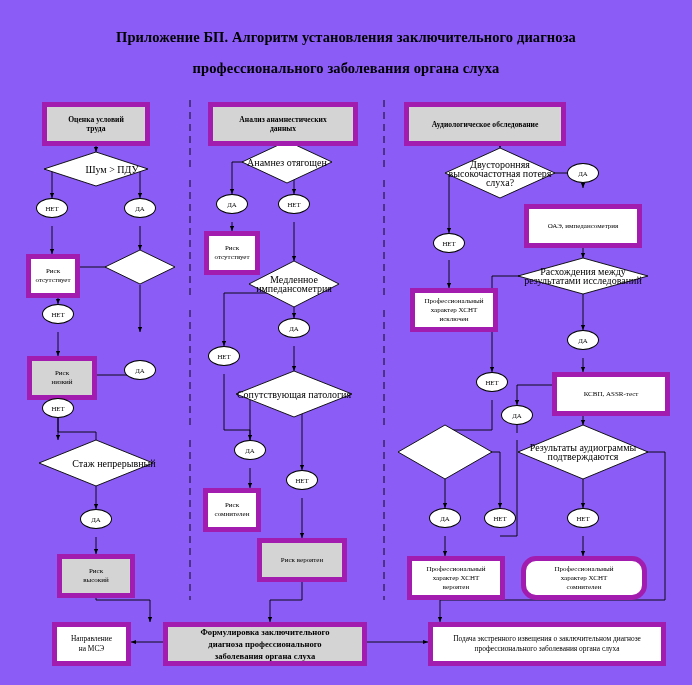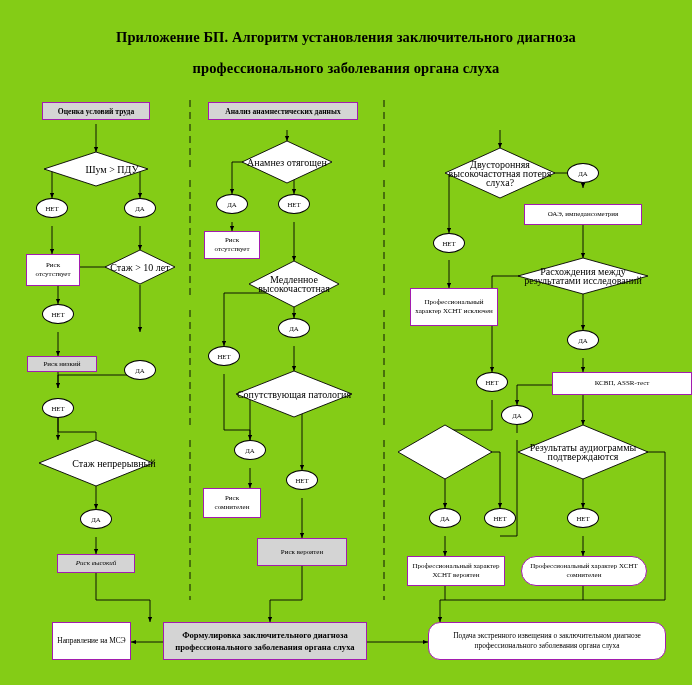--- a/index.html
+++ b/index.html
@@ -9,21 +9,21 @@
   }
   body {
     font-family: "Liberation Serif", serif;
     color: #000000;
   }
   #page {
     position: relative;
     width: 692px;
     height: 685px;
     overflow: hidden;
-    background: #84cc16;
+    background: #8b5cf6;
   }
   .title {
     position: absolute;
     left: 0;
     top: 22px;
     width: 692px;
     text-align: center;
     font-size: 14.5px;
     font-weight: bold;
     line-height: 31px;
@@ -40,22 +40,22 @@
   .node {
     position: absolute;
     box-sizing: border-box;
     display: flex;
     align-items: center;
     justify-content: center;
     text-align: center;
     font-size: 7px;
     line-height: 9px;
     background: #ffffff;
-    border: 1px solid #a21caf;
-    padding: 3px;
+    border: 5px solid #a21caf;
+    padding: 17px;
   }
   .node.shaded {
     background: #d4d4d4;
   }
   .node.header {
     font-weight: bold;
     font-size: 7.6px;
   }
   .node.bigbold {
     font-weight: bold;
@@ -194,60 +194,58 @@
 
       <polygon points="500,148 555,173 500,198 445,173"></polygon>
       <polygon points="583,258 648,276 583,294 518,276"></polygon>
       <polygon points="445,425 492,452 445,479 398,452"></polygon>
       <polygon points="583,425 648,452 583,479 518,452"></polygon>
     </g>
   </svg>
 
   <div class="node shaded header" style="left:42px; top:102px; width:108px; height:18px;">Оценка условий труда</div>
   <div class="node shaded header" style="left:208px; top:102px; width:150px; height:18px;">Анализ анамнестических данных</div>
+  <div class="node shaded header" style="left:404px; top:102px; width:162px; height:18px;">Аудиологическое обследование</div>
 
   <div class="diamond-wrap" style="left:60px; top:152px; width:104px; height:34px;">
     <div class="dlabel">Шум &gt; ПДУ</div>
   </div>
 
   <div class="ellipse" style="left:36px; top:198px; width:32px; height:20px;">НЕТ</div>
   <div class="ellipse" style="left:124px; top:198px; width:32px; height:20px;">ДА</div>
 
   <div class="node" style="left:26px; top:254px; width:54px; height:32px;">Риск отсутствует</div>
 
-  <div class="diamond-wrap" style="left:105px; top:250px; width:70px; height:34px;">
-    <div class="dlabel">Стаж &gt; 10 лет</div>
-  </div>
 
   <div class="ellipse" style="left:42px; top:304px; width:32px; height:20px;">НЕТ</div>
   <div class="ellipse" style="left:124px; top:360px; width:32px; height:20px;">ДА</div>
 
   <div class="node shaded" style="left:27px; top:356px; width:70px; height:16px;">Риск низкий</div>
 
   <div class="ellipse" style="left:42px; top:398px; width:32px; height:20px;">НЕТ</div>
 
   <div class="diamond-wrap" style="left:57px; top:440px; width:114px; height:46px;">
     <div class="dlabel">Стаж непрерывный</div>
   </div>
 
   <div class="ellipse" style="left:80px; top:509px; width:32px; height:20px;">ДА</div>
 
-  <div class="node shaded" style="left:57px; top:554px; width:78px; height:19px;font-style:italic;">Риск высокий</div>
+  <div class="node shaded" style="left:57px; top:554px; width:78px; height:19px;">Риск высокий</div>
 
   <div class="diamond-wrap" style="left:242px; top:141px; width:90px; height:42px;">
     <div class="dlabel">Анамнез отягощен</div>
   </div>
 
   <div class="ellipse" style="left:216px; top:194px; width:32px; height:20px;">ДА</div>
   <div class="ellipse" style="left:278px; top:194px; width:32px; height:20px;">НЕТ</div>
 
   <div class="node" style="left:204px; top:231px; width:56px; height:28px;">Риск отсутствует</div>
 
   <div class="diamond-wrap" style="left:249px; top:261px; width:90px; height:46px;">
-    <div class="dlabel">Медленное высокочастотная</div>
+    <div class="dlabel">Медленное импедансометрия</div>
   </div>
 
   <div class="ellipse" style="left:278px; top:318px; width:32px; height:20px;">ДА</div>
   <div class="ellipse" style="left:208px; top:346px; width:32px; height:20px;">НЕТ</div>
 
   <div class="diamond-wrap" style="left:236px; top:371px; width:116px; height:46px;">
     <div class="dlabel">Сопутствующая патология</div>
   </div>
 
   <div class="ellipse" style="left:234px; top:440px; width:32px; height:20px;">ДА</div>
@@ -268,35 +266,35 @@
 
   <div class="node" style="left:410px; top:288px; width:88px; height:38px;">Профессиональный характер ХСНТ исключен</div>
 
   <div class="diamond-wrap" style="left:518px; top:258px; width:130px; height:36px;">
     <div class="dlabel">Расхождения между результатами исследований</div>
   </div>
 
   <div class="ellipse" style="left:567px; top:330px; width:32px; height:20px;">ДА</div>
   <div class="ellipse" style="left:476px; top:372px; width:32px; height:20px;">НЕТ</div>
 
-  <div class="node" style="left:552px; top:372px; width:140px; height:23px;">КСВП, ASSR-тест</div>
+  <div class="node" style="left:552px; top:372px; width:118px; height:23px;">КСВП, ASSR-тест</div>
 
 
   <div class="diamond-wrap" style="left:518px; top:425px; width:130px; height:54px;">
     <div class="dlabel">Результаты аудиограммы подтверждаются</div>
   </div>
 
   <div class="ellipse" style="left:501px; top:405px; width:32px; height:20px;">ДА</div>
   <div class="ellipse" style="left:429px; top:508px; width:32px; height:20px;">ДА</div>
   <div class="ellipse" style="left:484px; top:508px; width:32px; height:20px;">НЕТ</div>
   <div class="ellipse" style="left:567px; top:508px; width:32px; height:20px;">НЕТ</div>
 
   <div class="node" style="left:407px; top:556px; width:98px; height:30px;">Профессиональный характер ХСНТ вероятен</div>
 
   <div class="node" style="left:521px; top:556px; width:126px; height:30px;border-radius:15px;">Профессиональный характер ХСНТ сомнителен</div>
 
   <div class="node plain" style="left:52px; top:622px; width:79px; height:38px;">Направление на МСЭ</div>
 
   <div class="node shaded bigbold" style="left:163px; top:622px; width:204px; height:38px;">Формулировка заключительного диагноза профессионального заболевания органа слуха</div>
 
-  <div class="node plain" style="left:428px; top:622px; width:238px; height:38px;border-radius:12px;">Подача экстренного извещения о заключительном диагнозе профессионального заболевания органа слуха</div>
+  <div class="node plain" style="left:428px; top:622px; width:238px; height:38px;">Подача экстренного извещения о заключительном диагнозе профессионального заболевания органа слуха</div>
 
 </div>
 
 </body></html>

